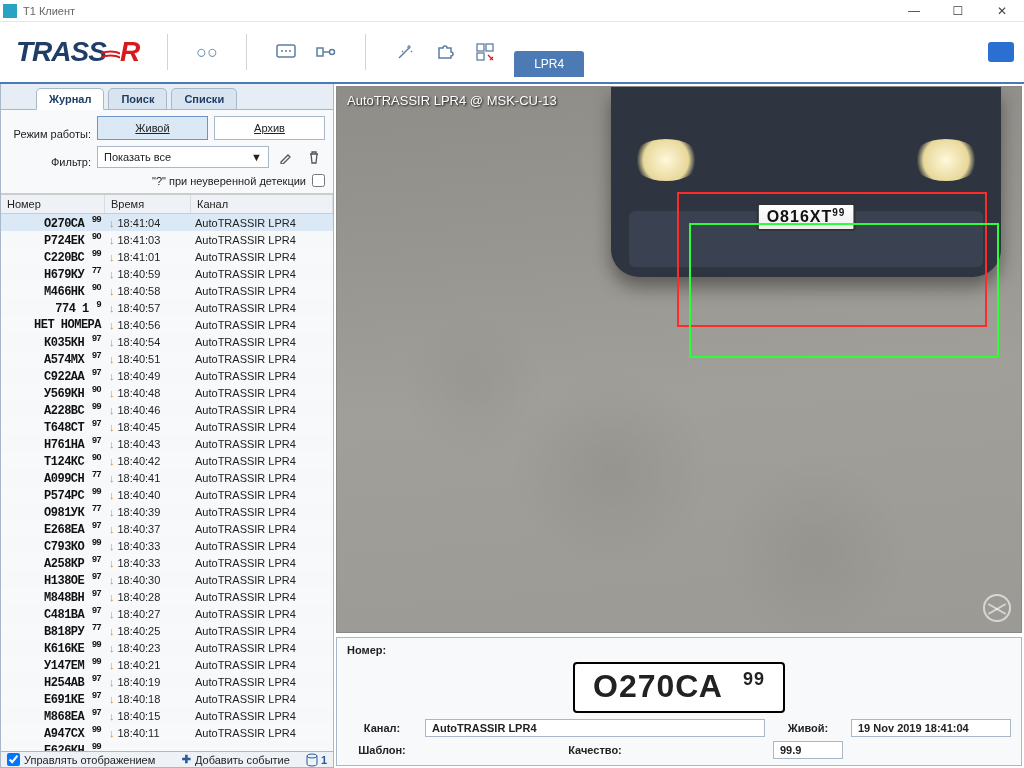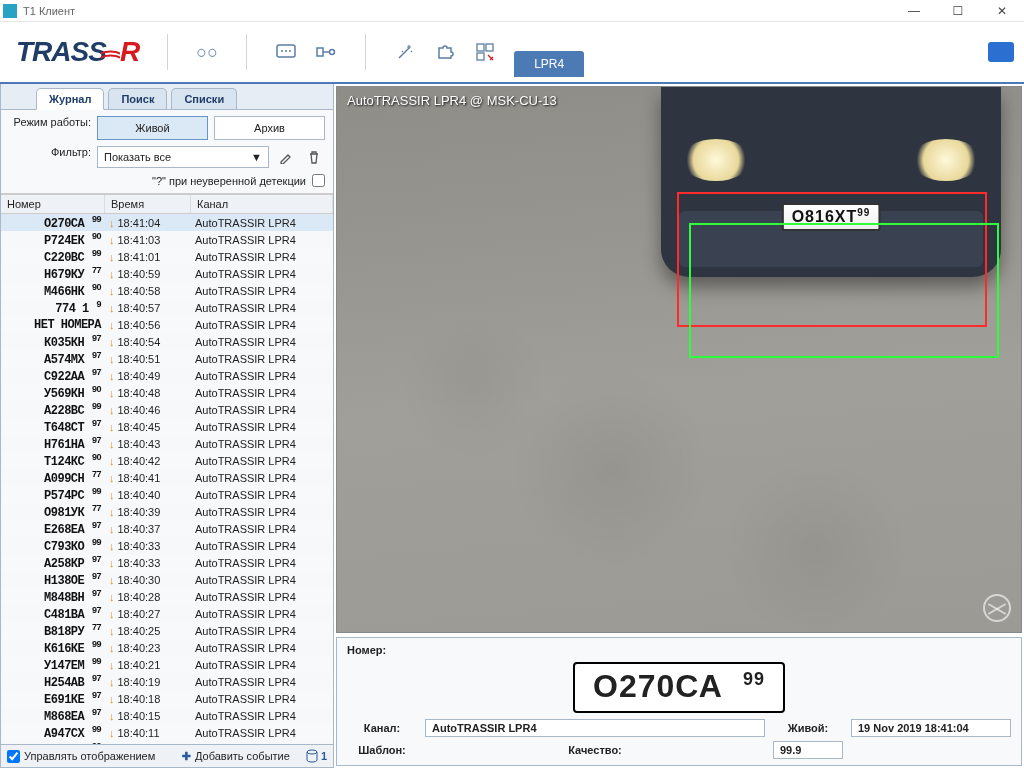--- a/index.html
+++ b/index.html
@@ -28,23 +28,23 @@
 
 .main { display: flex; height: calc(100% - 82px); border-top: 2px solid #4c7ab5; }
 
 
 .left-panel { width: 334px; border: 1px solid #a9b8c8; border-top: none; display: flex; flex-direction: column; background: #f7f9fb; }
 .tabs { display: flex; padding: 4px 4px 0 4px; gap: 4px; border-bottom: 1px solid #a9b8c8; background: #e6edf4; }
 .tab { padding: 4px 12px; border: 1px solid #a9b8c8; border-bottom: none; background: #d8e4f0; border-radius: 5px 5px 0 0; font-size: 11px; font-weight: 700; color: #1f3d66; }
 .tab.active { background: #fff; border-bottom: 1px solid #fff; margin-bottom: -1px; margin-left: 31px; }
 
 .panel-body { padding: 6px 8px; display: flex; flex-direction: column; gap: 6px; border-bottom: 1px solid #ccc; }
-.row { display: flex; align-items: flex-start; gap: 6px; }
+.row { display: flex; align-items: flex-end; gap: 6px; }
 .row .lbl { width: 82px; text-align: right; font-size: 11px; }
-.mode-btn { flex: 1; height: 24px; border: 1px solid #a9b8c8; background: #fff; font-size: 11px; text-align: center; line-height: 22px; }
+.mode-btn { flex: 1; height: 24px; border: 1px solid #a9b8c8; background: #fff; font-size: 11px; text-align: center; line-height: 22px; text-decoration: underline; }
 .mode-btn.active { background: #dbe8f6; border-color: #6b95c6; }
 .filter-select { flex: 1; height: 22px; border: 1px solid #a9b8c8; background: #fff; padding: 0 6px; display: flex; align-items: center; justify-content: space-between; }
 .icon-btn { width: 22px; height: 22px; display: flex; align-items: center; justify-content: center; color: #445; }
 .chk-row { display: flex; align-items: center; justify-content: flex-end; gap: 6px; font-size: 11px; }
 .chk-row input { width: 13px; height: 13px; }
 
 
 .tbl-head { display: flex; background: #eef2f6; border-top: 1px solid #ccc; border-bottom: 1px solid #ccc; font-size: 11px; font-weight: 400; }
 .tbl-head > div { padding: 3px 6px; border-right: 1px solid #d7dde3; }
 .col-num { width: 104px; }
@@ -54,34 +54,34 @@
 .tbl-row { display: flex; font-size: 11px; height: 17px; align-items: center; }
 .tbl-row:nth-child(even) { background: #f6f8fa; }
 .tbl-row.sel { background: #dbe8f6; }
 .plate-cell { width: 104px; padding: 0 4px; font-family: 'Courier New', monospace; font-weight: 700; font-size: 12px; letter-spacing: -0.5px; color: #111; text-align: right; white-space: nowrap; }
 .plate-cell .reg { font-size: 9px; vertical-align: super; margin-left: 1px; }
 .time-cell { width: 86px; padding: 0 4px; display: flex; align-items: center; gap: 3px; }
 .arrow-dn { color: #e78b1e; font-weight: 700; }
 .chan-cell { flex: 1; padding: 0 4px; }
 
 
-.foot-bar { height: 23px; border-top: 1px solid #a9b8c8; display: flex; align-items: center; background: #eef2f6; font-size: 11px; padding: 0 6px; gap: 8px; }
+.foot-bar { height: 16px; border-top: 1px solid #a9b8c8; display: flex; align-items: center; background: #eef2f6; font-size: 11px; padding: 0 6px; gap: 8px; }
 .foot-bar .chk { display: flex; align-items: center; gap: 4px; }
 .foot-bar .add { display: flex; align-items: center; gap: 4px; margin-left: auto; }
 .foot-bar .db { display: flex; align-items: center; gap: 3px; margin-left: 8px; color: #2b5a9c; font-weight: 700; }
 
 
 .right-panel { flex: 1; display: flex; flex-direction: column; }
 .video-area { flex: 1; position: relative; background: #9a9794; border: 1px solid #888; margin: 2px; overflow: hidden; }
 .road { position: absolute; inset: 0; background: linear-gradient(175deg, #8f8d88 0%, #989690 30%, #a19f99 55%, #9c9a95 100%); }
 .road::after { content: ''; position: absolute; inset: 0; background:
   radial-gradient(circle at 40% 70%, rgba(0,0,0,0.06) 0%, transparent 18%),
   radial-gradient(circle at 70% 85%, rgba(0,0,0,0.05) 0%, transparent 14%),
   radial-gradient(circle at 20% 55%, rgba(0,0,0,0.04) 0%, transparent 12%); }
-.car { position: absolute; top: 0; right: 20px; width: 340px; height: 190px; background: #2e3440; border-radius: 0 0 28px 28px; box-shadow: 0 10px 18px rgba(0,0,0,0.4); }
+.car { position: absolute; top: 0; right: 20px; width: 390px; height: 190px; background: #2e3440; border-radius: 0 0 28px 28px; box-shadow: 0 10px 18px rgba(0,0,0,0.4); }
 .car::before, .car::after { content: ''; position: absolute; top: 52px; width: 70px; height: 42px; background: radial-gradient(circle, #fff8da 0%, #e8d89a 55%, rgba(0,0,0,0) 72%); border-radius: 50%; }
 .car::before { left: 20px; }
 .car::after { right: 20px; }
 .bumper { position: absolute; bottom: 10px; left: 18px; right: 18px; height: 56px; background: #3a4150; border-radius: 6px; }
 .plate-on-car { position: absolute; left: 50%; transform: translateX(-50%); bottom: 46px; background: linear-gradient(#fff,#eee); border: 2px solid #333; padding: 2px 8px; font-family: 'Courier New', monospace; font-weight: 700; font-size: 16px; letter-spacing: 1px; color: #111; border-radius: 3px; white-space: nowrap; }
 .plate-on-car .reg { font-size: 10px; vertical-align: super; }
 .box { position: absolute; border: 2px solid; }
 .box.red { border-color: #ff2a2a; top: 105px; left: 340px; width: 310px; height: 135px; }
 .box.green { border-color: #2cff3a; top: 136px; left: 352px; width: 310px; height: 135px; }
 .overlay-title { position: absolute; top: 6px; left: 10px; color: #fff; font-size: 13px; text-shadow: 1px 1px 2px rgba(0,0,0,0.9); }

